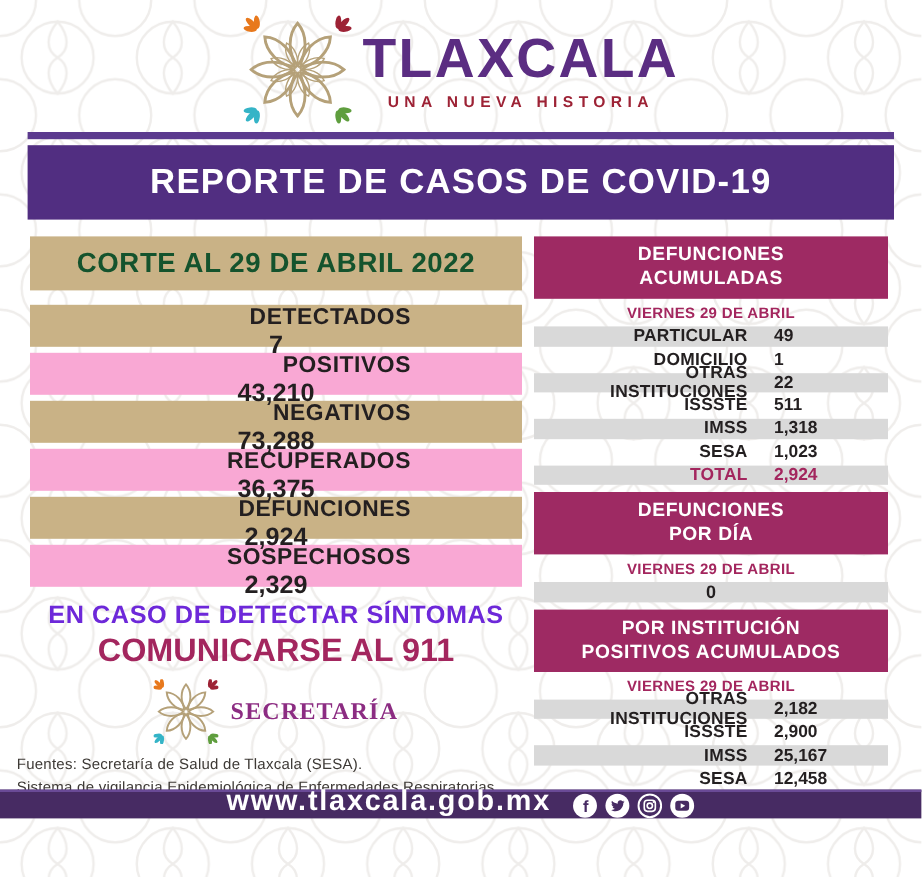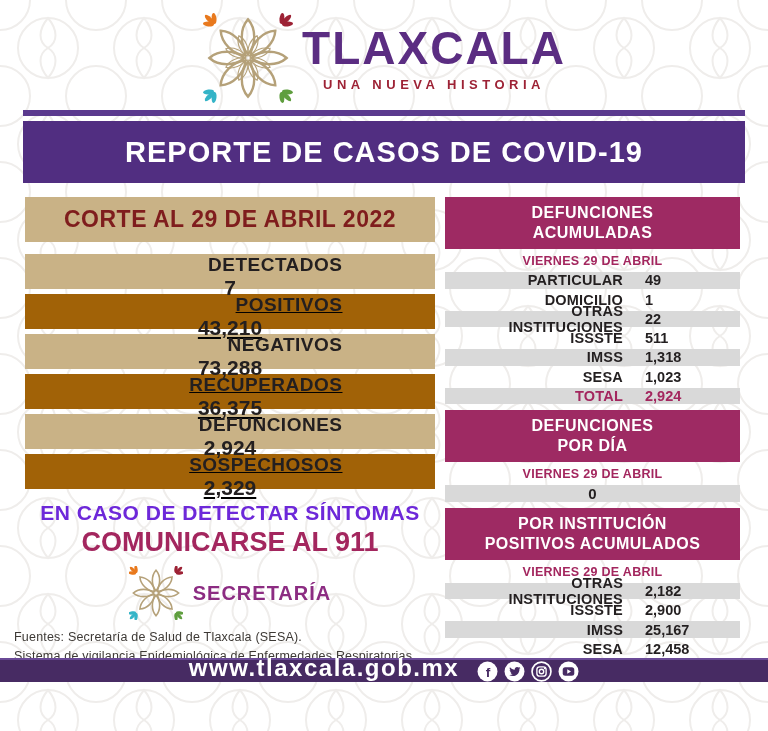--- a/index.html
+++ b/index.html
@@ -19,33 +19,33 @@
   .title-banner { height:62px; background:#512e81; margin:5px 23px 0 23px; display:flex; align-items:center; justify-content:center; }
   .title-banner span { color:#ffffff; font-weight:bold; font-size:29px; letter-spacing:1px; }
 
   
   .content { display:flex; gap:10px; padding:14px 28px 0 25px; align-items:flex-start; }
   .left-col { width:410px; }
   .right-col { flex:1; }
 
   
   .corte-header { height:45px; background:#c9b286; display:flex; align-items:center; justify-content:center; margin-bottom:12px; }
-  .corte-header span { color:#7f1d1d; font-weight:bold; font-size:23px; letter-spacing:0.5px; }
+  .corte-header span { color:#14532d; font-weight:bold; font-size:23px; letter-spacing:0.5px; }
   .stat-row { height:35px; margin-bottom:5px; display:flex; align-items:center;flex-direction:column; }
   .stat-row.tan { background:#c9b286; }
-  .stat-row.cream { background:#a16207;text-decoration:underline; }
+  .stat-row.cream { background:#f9a8d4; }
   .stat-label { width:225px; text-align:right; font-weight:bold; font-size:19px; color:#231f20; letter-spacing:0.5px; }
   .stat-value { width:125px; text-align:center; font-weight:bold; font-size:21px; color:#231f20; }
 
   .notice { text-align:center; margin-top:12px; }
   .notice-line1 { font-size:21px; font-weight:bold; color:#6d28d9; letter-spacing:0.5px; }
   .notice-line2 { font-size:27px; font-weight:bold; color:#a3265e; margin-top:2px; }
 
   .salud-logo { display:flex; align-items:center; justify-content:center; gap:10px; margin-top:8px; }
-  .salud-text { display:flex; flex-direction:row; line-height:1.05; }
+  .salud-text { display:flex; flex-direction:row; line-height:1.05;font-family:Liberation Serif, serif; }
   .salud-line1 { font-size:20px; font-weight:bold; color:#8c2c82; letter-spacing:1px; }
   .salud-line2 { font-size:20px; font-weight:bold; color:#4e2c7c; letter-spacing:1px; }
 
   .sources { margin-top:10px; margin-left:-11px; }
   .sources div { font-size:12.5px; color:#3d3935; margin-bottom:5px; letter-spacing:0.2px; }
 
   
   .panel-header { background:#9e2a63; min-height:50px; display:flex; flex-direction:column; align-items:center; justify-content:center; padding:6px 4px; }
   .panel-header div { color:#ffffff; font-weight:bold; font-size:16px; line-height:1.25; letter-spacing:0.5px; text-align:center; }
   .panel-date { text-align:center; font-size:12.5px; font-weight:bold; color:#a3265e; margin:5px 0 4px 0; letter-spacing:0.3px; }

